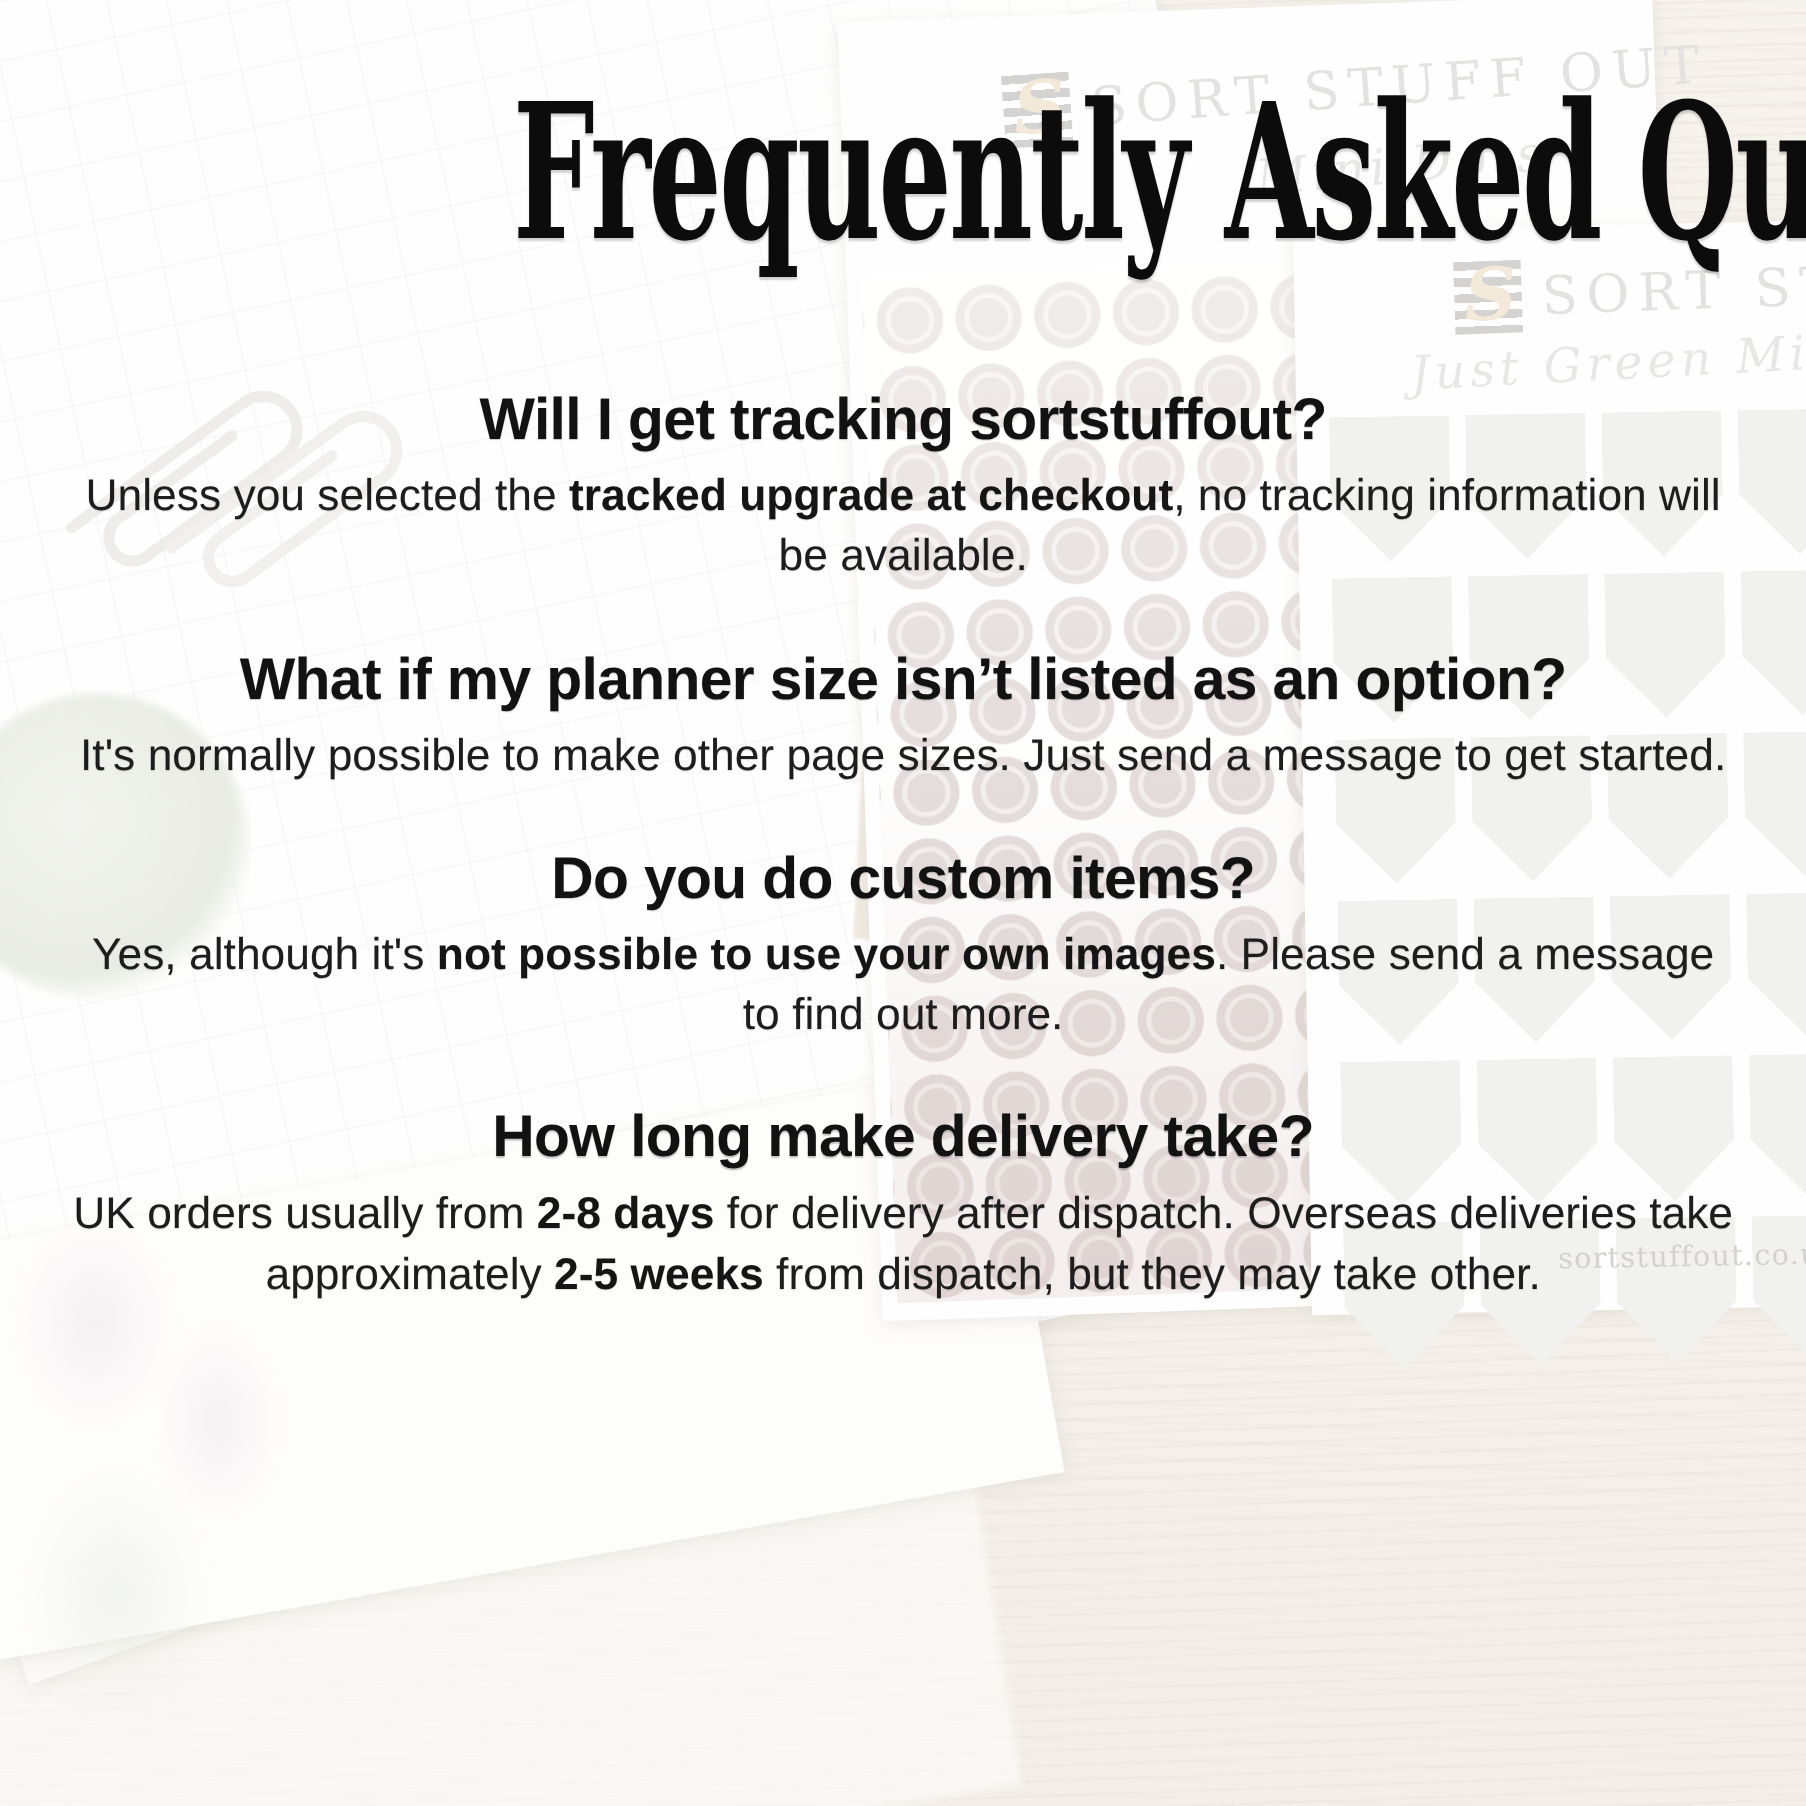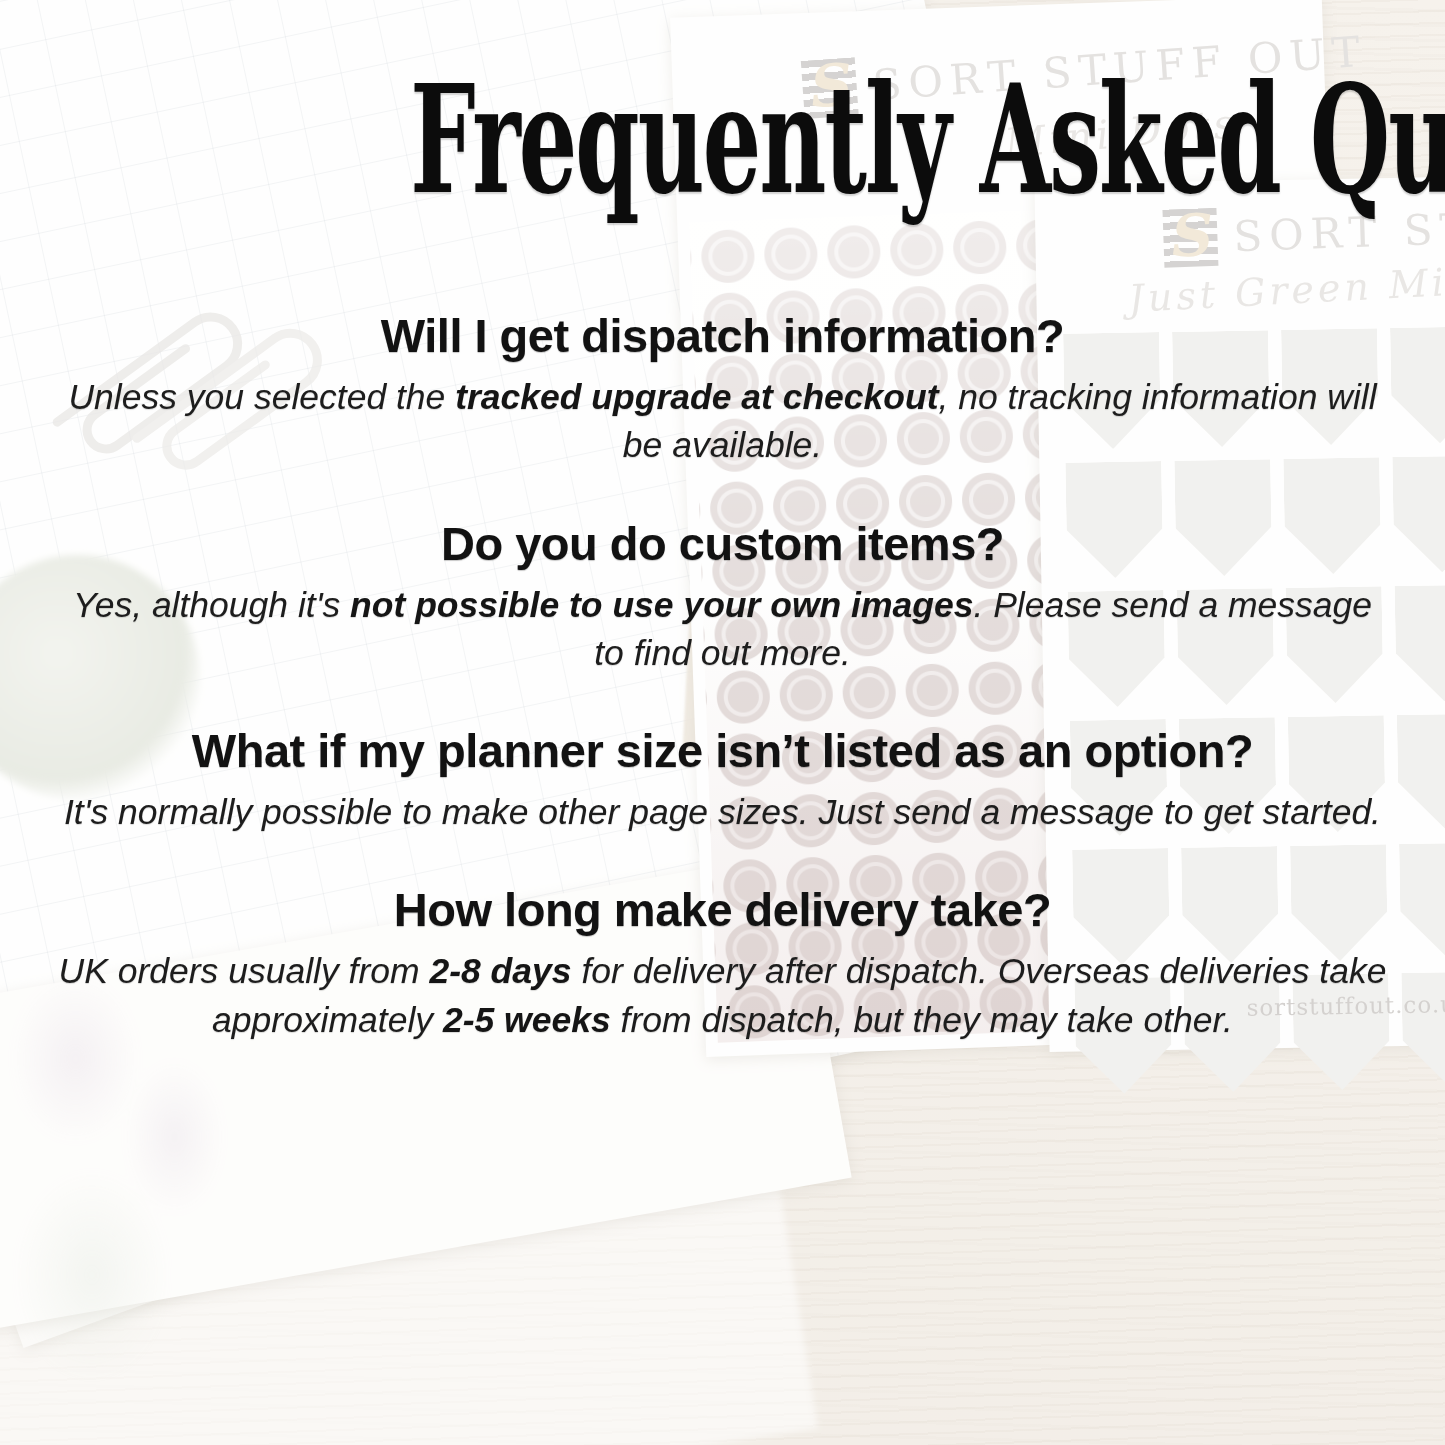--- a/index.html
+++ b/index.html
@@ -111,21 +111,21 @@
     font-size:146px;letter-spacing:-3px;color:#0c0c0c;
     text-shadow:0 2px 2px rgba(0,0,0,.18);
   }
   .faq-item{margin:0 0 46px 0;}
   .faq-question{
     margin:0 0 10px 0;font-size:47px;font-weight:700;letter-spacing:-.5px;color:#121212;
     text-shadow:0 1px 1px rgba(0,0,0,.22);
   }
   .faq-answer{
     margin:0 auto;max-width:1330px;font-size:35.5px;line-height:1.36;
-    font-weight:400;color:#1d1d1d;text-shadow:0 1px 1px rgba(0,0,0,.15);font-style:italic;
+    font-weight:400;color:#1d1d1d;text-shadow:0 1px 1px rgba(0,0,0,.15);
   }
   .faq-answer b{font-weight:700;color:#151515;}
 </style>
 </head>
 <body>
 
 <div class="canvas">
 
   <div class="layer wood"></div>
   <div class="layer streak"></div>
@@ -191,31 +191,31 @@
       </div>
     <div class="watermark">sortstuffout.co.uk</div>
   </div>
 
   <div class="layer wash"></div>
 
   <div class="layer content">
     <h1 class="page-title"><span class="title-inner">Frequently Asked Questions</span></h1>
     <div id="faq-list">
         <section class="faq-item">
-          <h2 class="faq-question">Will I get dispatch information?</h2>
+          <h2 class="faq-question">Will I get tracking sortstuffout?</h2>
           <p class="faq-answer"><span>Unless you selected the </span><b>tracked upgrade at checkout</b><span>, no tracking information will be available.</span></p>
+        </section>
+        <section class="faq-item">
+          <h2 class="faq-question">What if my planner size isn’t listed as an option?</h2>
+          <p class="faq-answer"><span>It's normally possible to make other page sizes. Just send a message to get started.</span></p>
         </section>
         <section class="faq-item">
           <h2 class="faq-question">Do you do custom items?</h2>
           <p class="faq-answer"><span>Yes, although it's </span><b>not possible to use your own images</b><span>. Please send a message to find out more.</span></p>
         </section>
         <section class="faq-item">
-          <h2 class="faq-question">What if my planner size isn’t listed as an option?</h2>
-          <p class="faq-answer"><span>It's normally possible to make other page sizes. Just send a message to get started.</span></p>
-        </section>
-        <section class="faq-item">
           <h2 class="faq-question">How long make delivery take?</h2>
           <p class="faq-answer"><span>UK orders usually from </span><b>2-8 days</b><span> for delivery after dispatch. Overseas deliveries take approximately </span><b>2-5 weeks</b><span> from dispatch, but they may take other.</span></p>
         </section>
       </div>
   </div>
 
 </div>
 
 </body></html>

